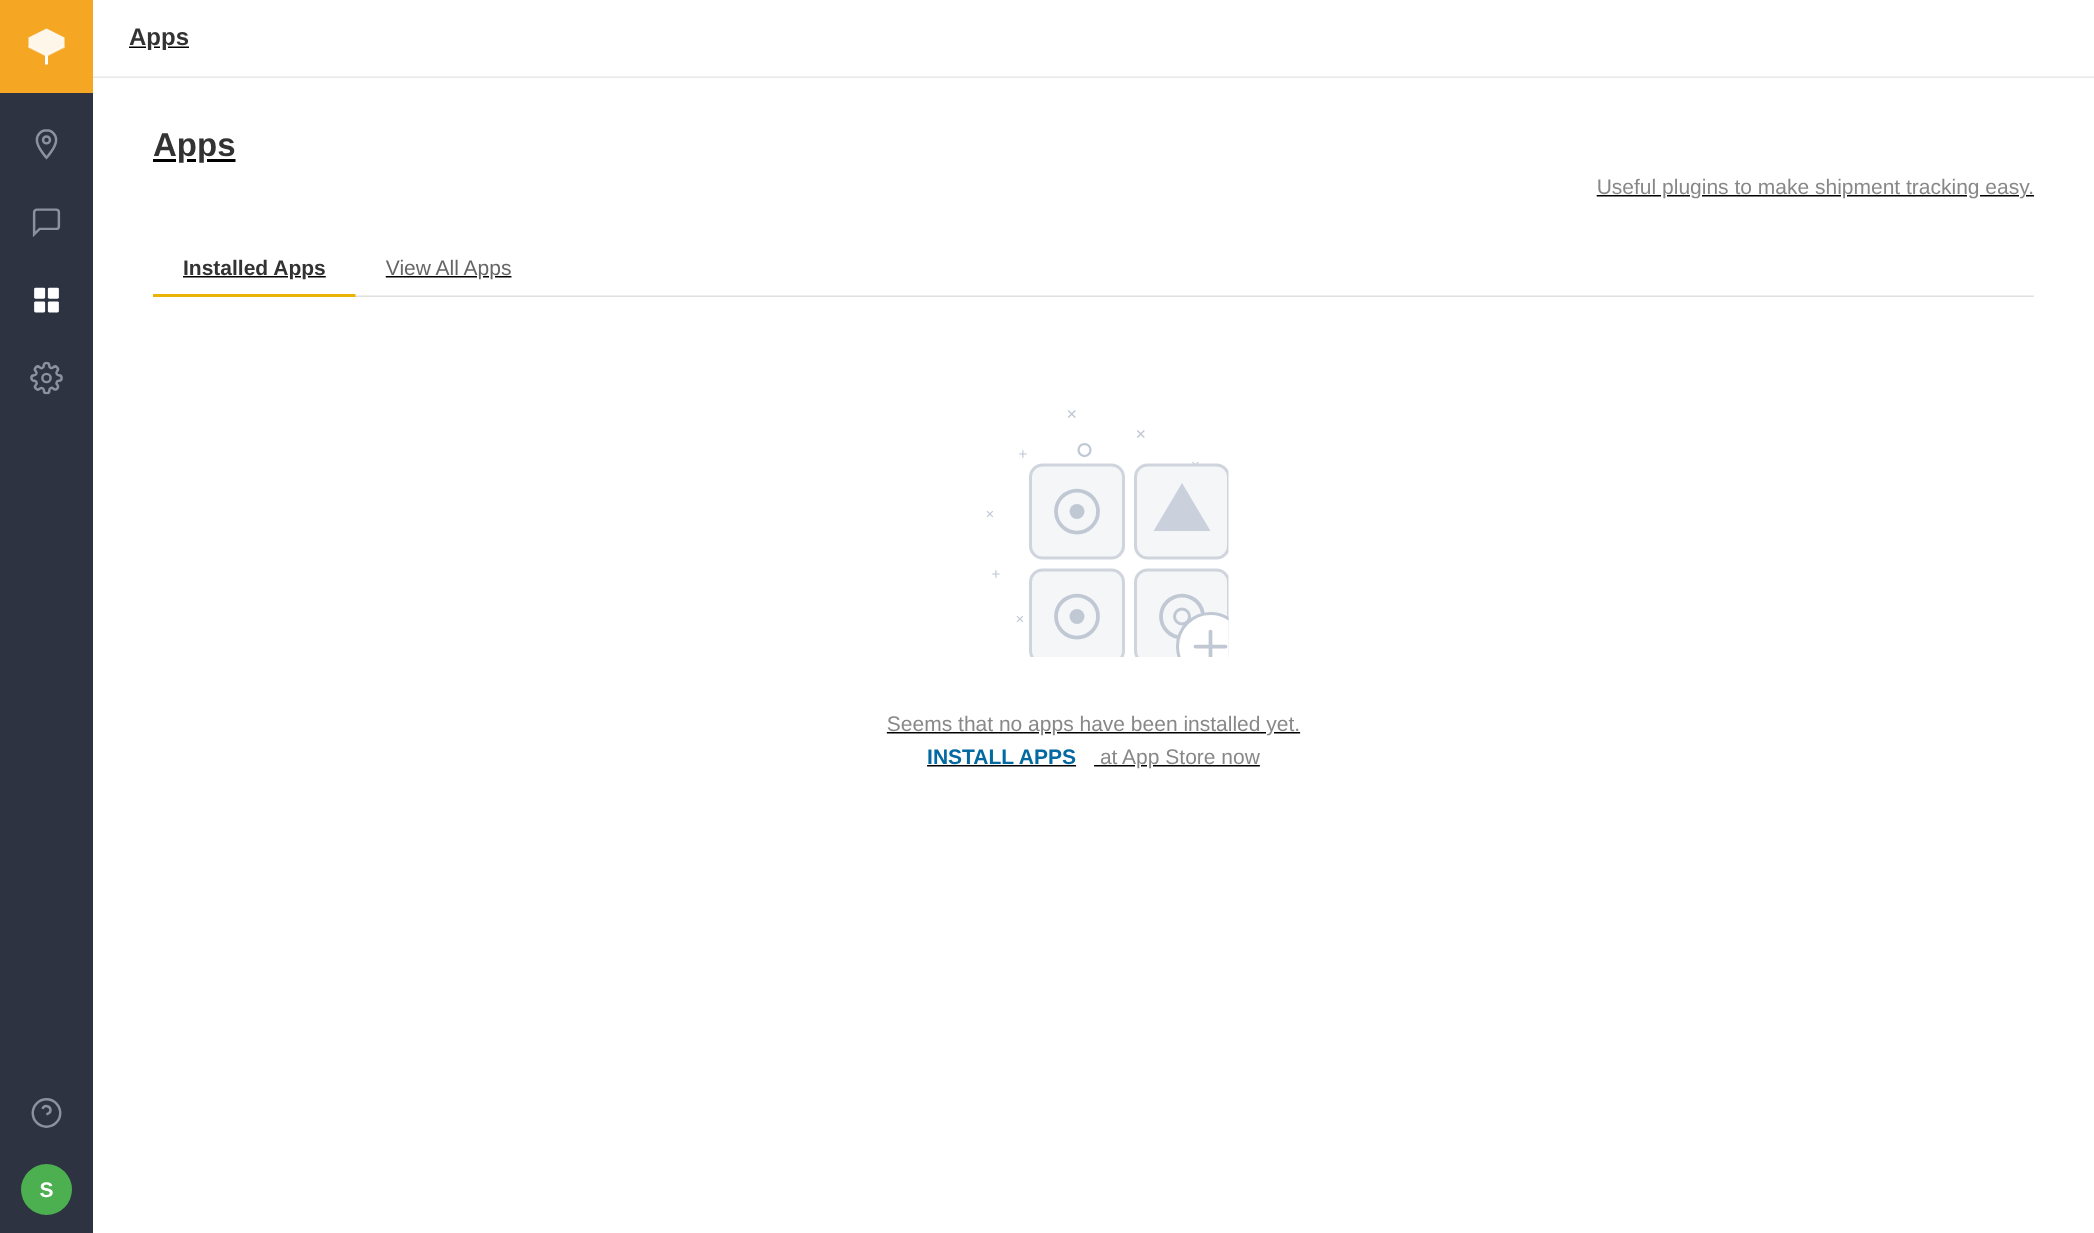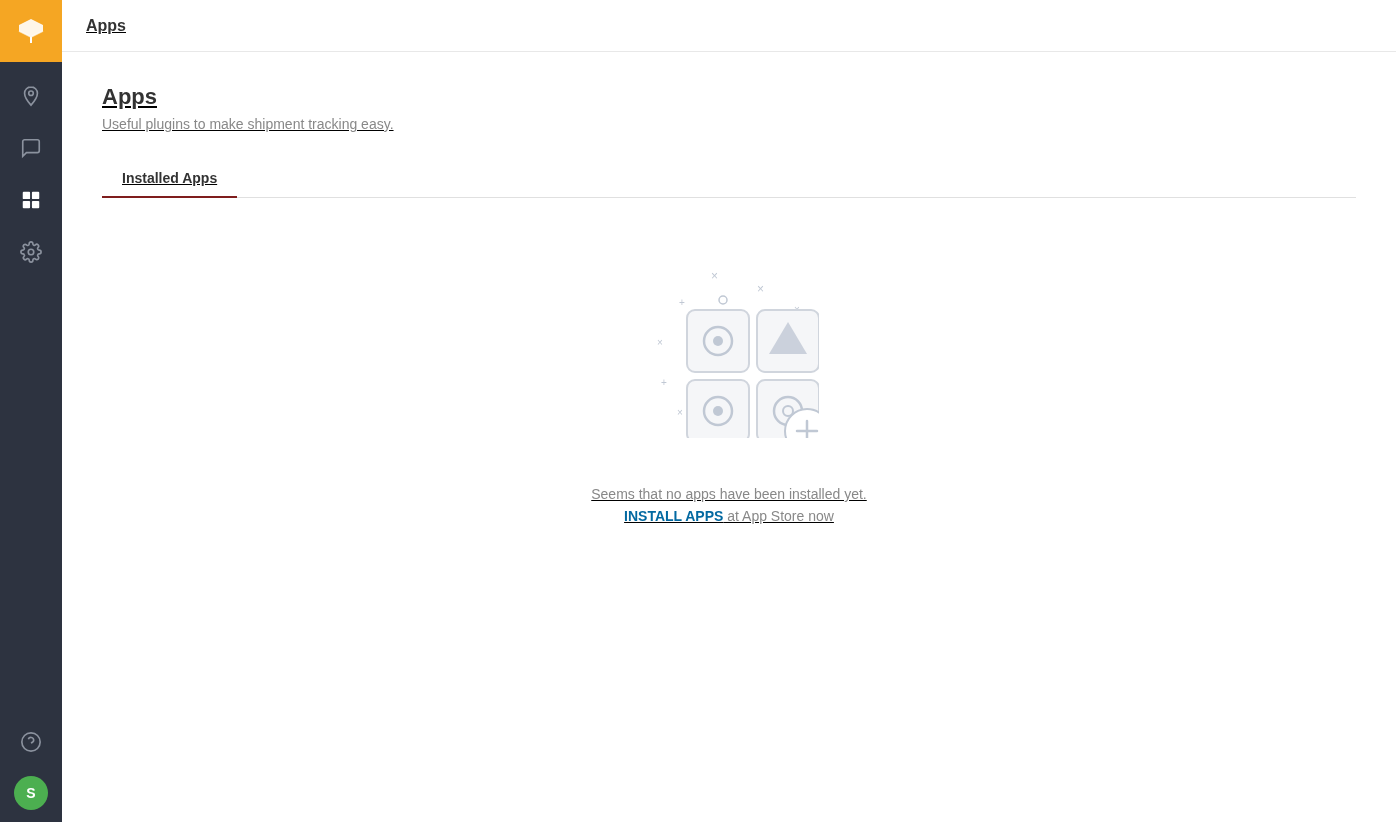--- a/index.html
+++ b/index.html
@@ -95,40 +95,41 @@
     .page-title {
       font-size: 22px;
       font-weight: 600;
       color: #333;
       margin-bottom: 6px;
     }
     .page-subtitle {
       font-size: 14px;
       color: #888;
       margin-bottom: 28px;
+      text-align: right;
     }
 
     
     .tabs {
       display: flex;
       border-bottom: 1px solid #e0e0e0;
       margin-bottom: 0;
     }
     .tab {
       padding: 10px 20px;
       font-size: 14px;
       cursor: pointer;
       color: #666;
       border-bottom: 2px solid transparent;
       margin-bottom: -1px;
       font-weight: 400;
     }
     .tab.active {
       color: #333;
-      border-bottom: 2px solid #7f1d1d;
+      border-bottom: 2px solid #eab308;
       font-weight: 600;
     }
 
     
     .empty-state {
       display: flex;
       flex-direction: column;
       align-items: center;
       justify-content: center;
       padding: 60px 0 40px;
@@ -136,36 +137,37 @@
 
     .illustration {
       position: relative;
       width: 180px;
       height: 180px;
       margin-bottom: 20px;
     }
 
     .empty-text {
       text-align: center;
-      margin-top: 28px;
+      margin-top: 16px;
     }
     .empty-text p {
       font-size: 14px;
       color: #888;
       margin-bottom: 6px;
     }
     .install-link {
       color: #0369a1;
       font-weight: 600;
       cursor: pointer;
       text-decoration: none;
     }
     .at-store-text {
       color: #888;
       font-size: 14px;
+      padding-left: 12px;
     }
   </style>
 </head>
 <body>
 
 <div class="sidebar">
   <div class="sidebar-logo">
     <svg viewBox="0 0 32 32" fill="none" xmlns="http://www.w3.org/2000/svg">
       <path d="M16 4L28 10V16L16 22L4 16V10L16 4Z" fill="white" opacity="0.9"></path>
       <path d="M16 22V28" stroke="white" stroke-width="2"></path>
@@ -220,20 +222,21 @@
   <div class="topbar">
     <span class="topbar-title">Apps</span>
   </div>
 
   <div class="content">
     <h1 class="page-title">Apps</h1>
     <p class="page-subtitle">Useful plugins to make shipment tracking easy.</p>
 
     <div class="tabs">
       <div class="tab active">Installed Apps</div>
+      <div class="tab">View All Apps</div>
     </div>
 
     <div class="empty-state">
       <div class="illustration">
         
         <svg width="180" height="180" viewBox="0 0 180 180" xmlns="http://www.w3.org/2000/svg">
 
           <text x="72" y="22" fill="#c0c8d4" font-size="12">×</text>
           <text x="118" y="35" fill="#c0c8d4" font-size="12">×</text>
           <text x="40" y="48" fill="#c0c8d4" font-size="10">+</text>

